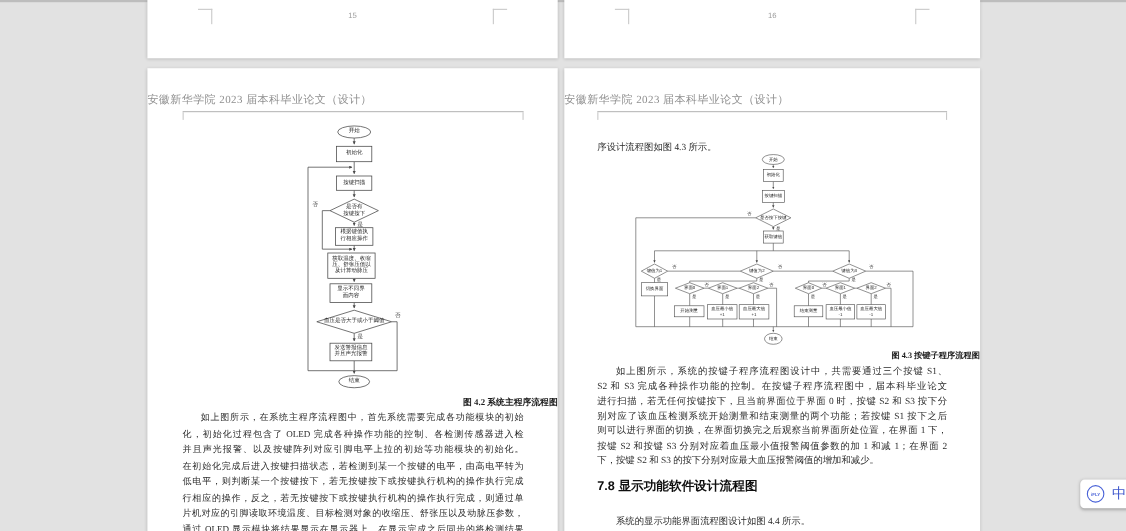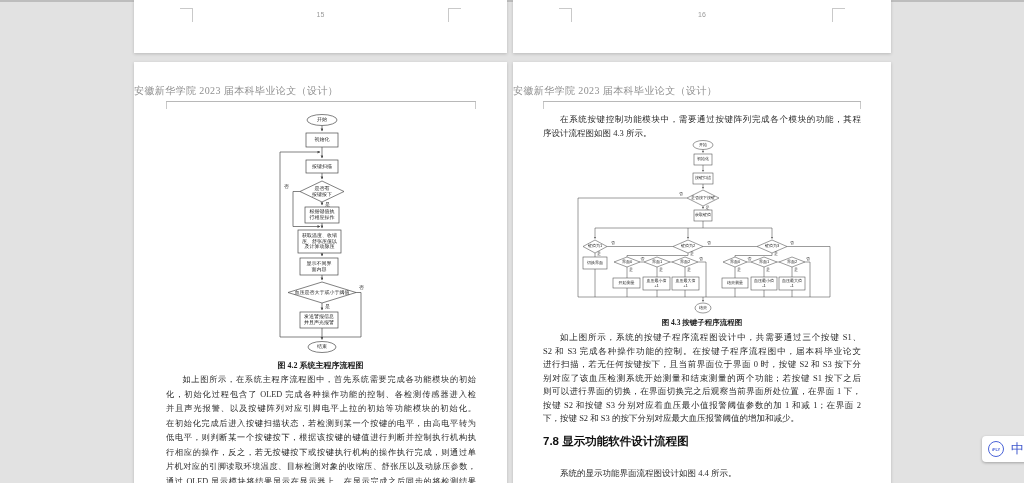--- a/index.html
+++ b/index.html
@@ -17,21 +17,21 @@
   .cm-tl{border-top:1px solid #c9c9c9;border-right:1px solid #c9c9c9}
   .cm-tr{border-top:1px solid #c9c9c9;border-left:1px solid #c9c9c9}
   .hdr{position:absolute;top:22px;left:0;width:100%;text-align:left;font-size:10px;color:#8f8f8f;letter-spacing:.4px}
   .hrule{position:absolute;top:39px;height:1px;background:#b8b8b8}
   .rtick{position:absolute;top:40px;width:1px;height:7px;background:#c9c9c9}
   .tl{position:absolute;font-size:8.2px;color:#2b2b2b;text-align:justify;text-align-last:justify;line-height:11px;white-space:nowrap1}
   .main-l .tl{left:32px;width:310px}
   .main-r .tl{left:30px;width:318px;font-size:8.5px}
   .ind{text-indent:2em}
   .noj{text-align-last:left}
-  .cap{position:absolute;left:0;width:100%;text-align:center;font-weight:bold;font-size:8px;color:#1c1c1c}
+  .cap{position:absolute;left:0;width:100%;text-align:right;font-weight:bold;font-size:8px;color:#1c1c1c}
   .h44{position:absolute;left:30px;font-size:11.5px;font-weight:bold;color:#0f0f0f;
        font-family:"Liberation Sans",sans-serif}
   .fc{position:absolute;left:0;top:0;width:100%;height:100%}
   .fc svg{position:absolute;left:0;top:0}
   .fl{position:absolute;display:flex;align-items:center;justify-content:center;text-align:center;
       white-space:pre-line;color:#1a1a1a;font-family:"Liberation Sans",sans-serif}
   .fcl .fl{font-size:5px;line-height:5.8px}
   .fcr .fl{font-size:4px;line-height:4.6px}
   .yn{position:absolute;color:#333;font-family:"Liberation Sans",sans-serif;line-height:1}
   .fcl .yn{font-size:5px}
@@ -121,34 +121,33 @@
     <span class="yn" style="left:225px;top:223px">否</span>
     <span class="yn" style="left:191px;top:242px">是</span>
   </div>
 
   <div class="cap" style="top:298px">图 4.2  系统主程序流程图</div>
 
   <div class="tl ind" style="top:312px">如上图所示，在系统主程序流程图中，首先系统需要完成各功能模块的初始</div>
   <div class="tl" style="top:326.5px">化，初始化过程包含了 OLED 完成各种操作功能的控制、各检测传感器进入检</div>
   <div class="tl" style="top:341px">并且声光报警、以及按键阵列对应引脚电平上拉的初始等功能模块的初始化。</div>
   <div class="tl" style="top:355.5px">在初始化完成后进入按键扫描状态，若检测到某一个按键的电平，由高电平转为</div>
-  <div class="tl" style="top:370px">低电平，则判断某一个按键按下，根据该按键的键值进行判断并控制执行机构执</div>
+  <div class="tl" style="top:370px">低电平，则判断某一个按键按下，若无按键按下或按键执行机构的操作执行完成</div>
   <div class="tl" style="top:384.5px">行相应的操作，反之，若无按键按下或按键执行机构的操作执行完成，则通过单</div>
   <div class="tl" style="top:399px">片机对应的引脚读取环境温度、目标检测对象的收缩压、舒张压以及动脉压参数，</div>
   <div class="tl" style="top:413.5px">通过 OLED 显示模块将结果显示在显示器上。在显示完成之后同步的将检测结果</div>
 
 </div>
 
 <div class="page main-r">
   <div class="hdr">安徽新华学院 2023 届本科毕业论文（设计）</div>
   <div class="hrule" style="left:30px;width:318px"></div>
   <div class="rtick" style="left:30px"></div>
   <div class="rtick" style="left:347px"></div>
 
-  <div class="tl ind" style="top:52px">在系统按键控制功能模块中，需要通过按键阵列完成各个模块的功能，其程</div>
   <div class="tl noj" style="top:65.5px">序设计流程图如图 4.3 所示。</div>
 
   <div class="fc fcr">
     <svg width="378" height="430" viewBox="0 0 378 430">
       <defs>
         <marker id="a2" markerWidth="5" markerHeight="5" refX="3.4" refY="2" orient="auto">
           <path d="M0,0L4,2L0,4z" fill="#4a4a4a"></path>
         </marker>
       </defs>
       <g stroke="#4a4a4a" stroke-width="0.55" fill="none">

